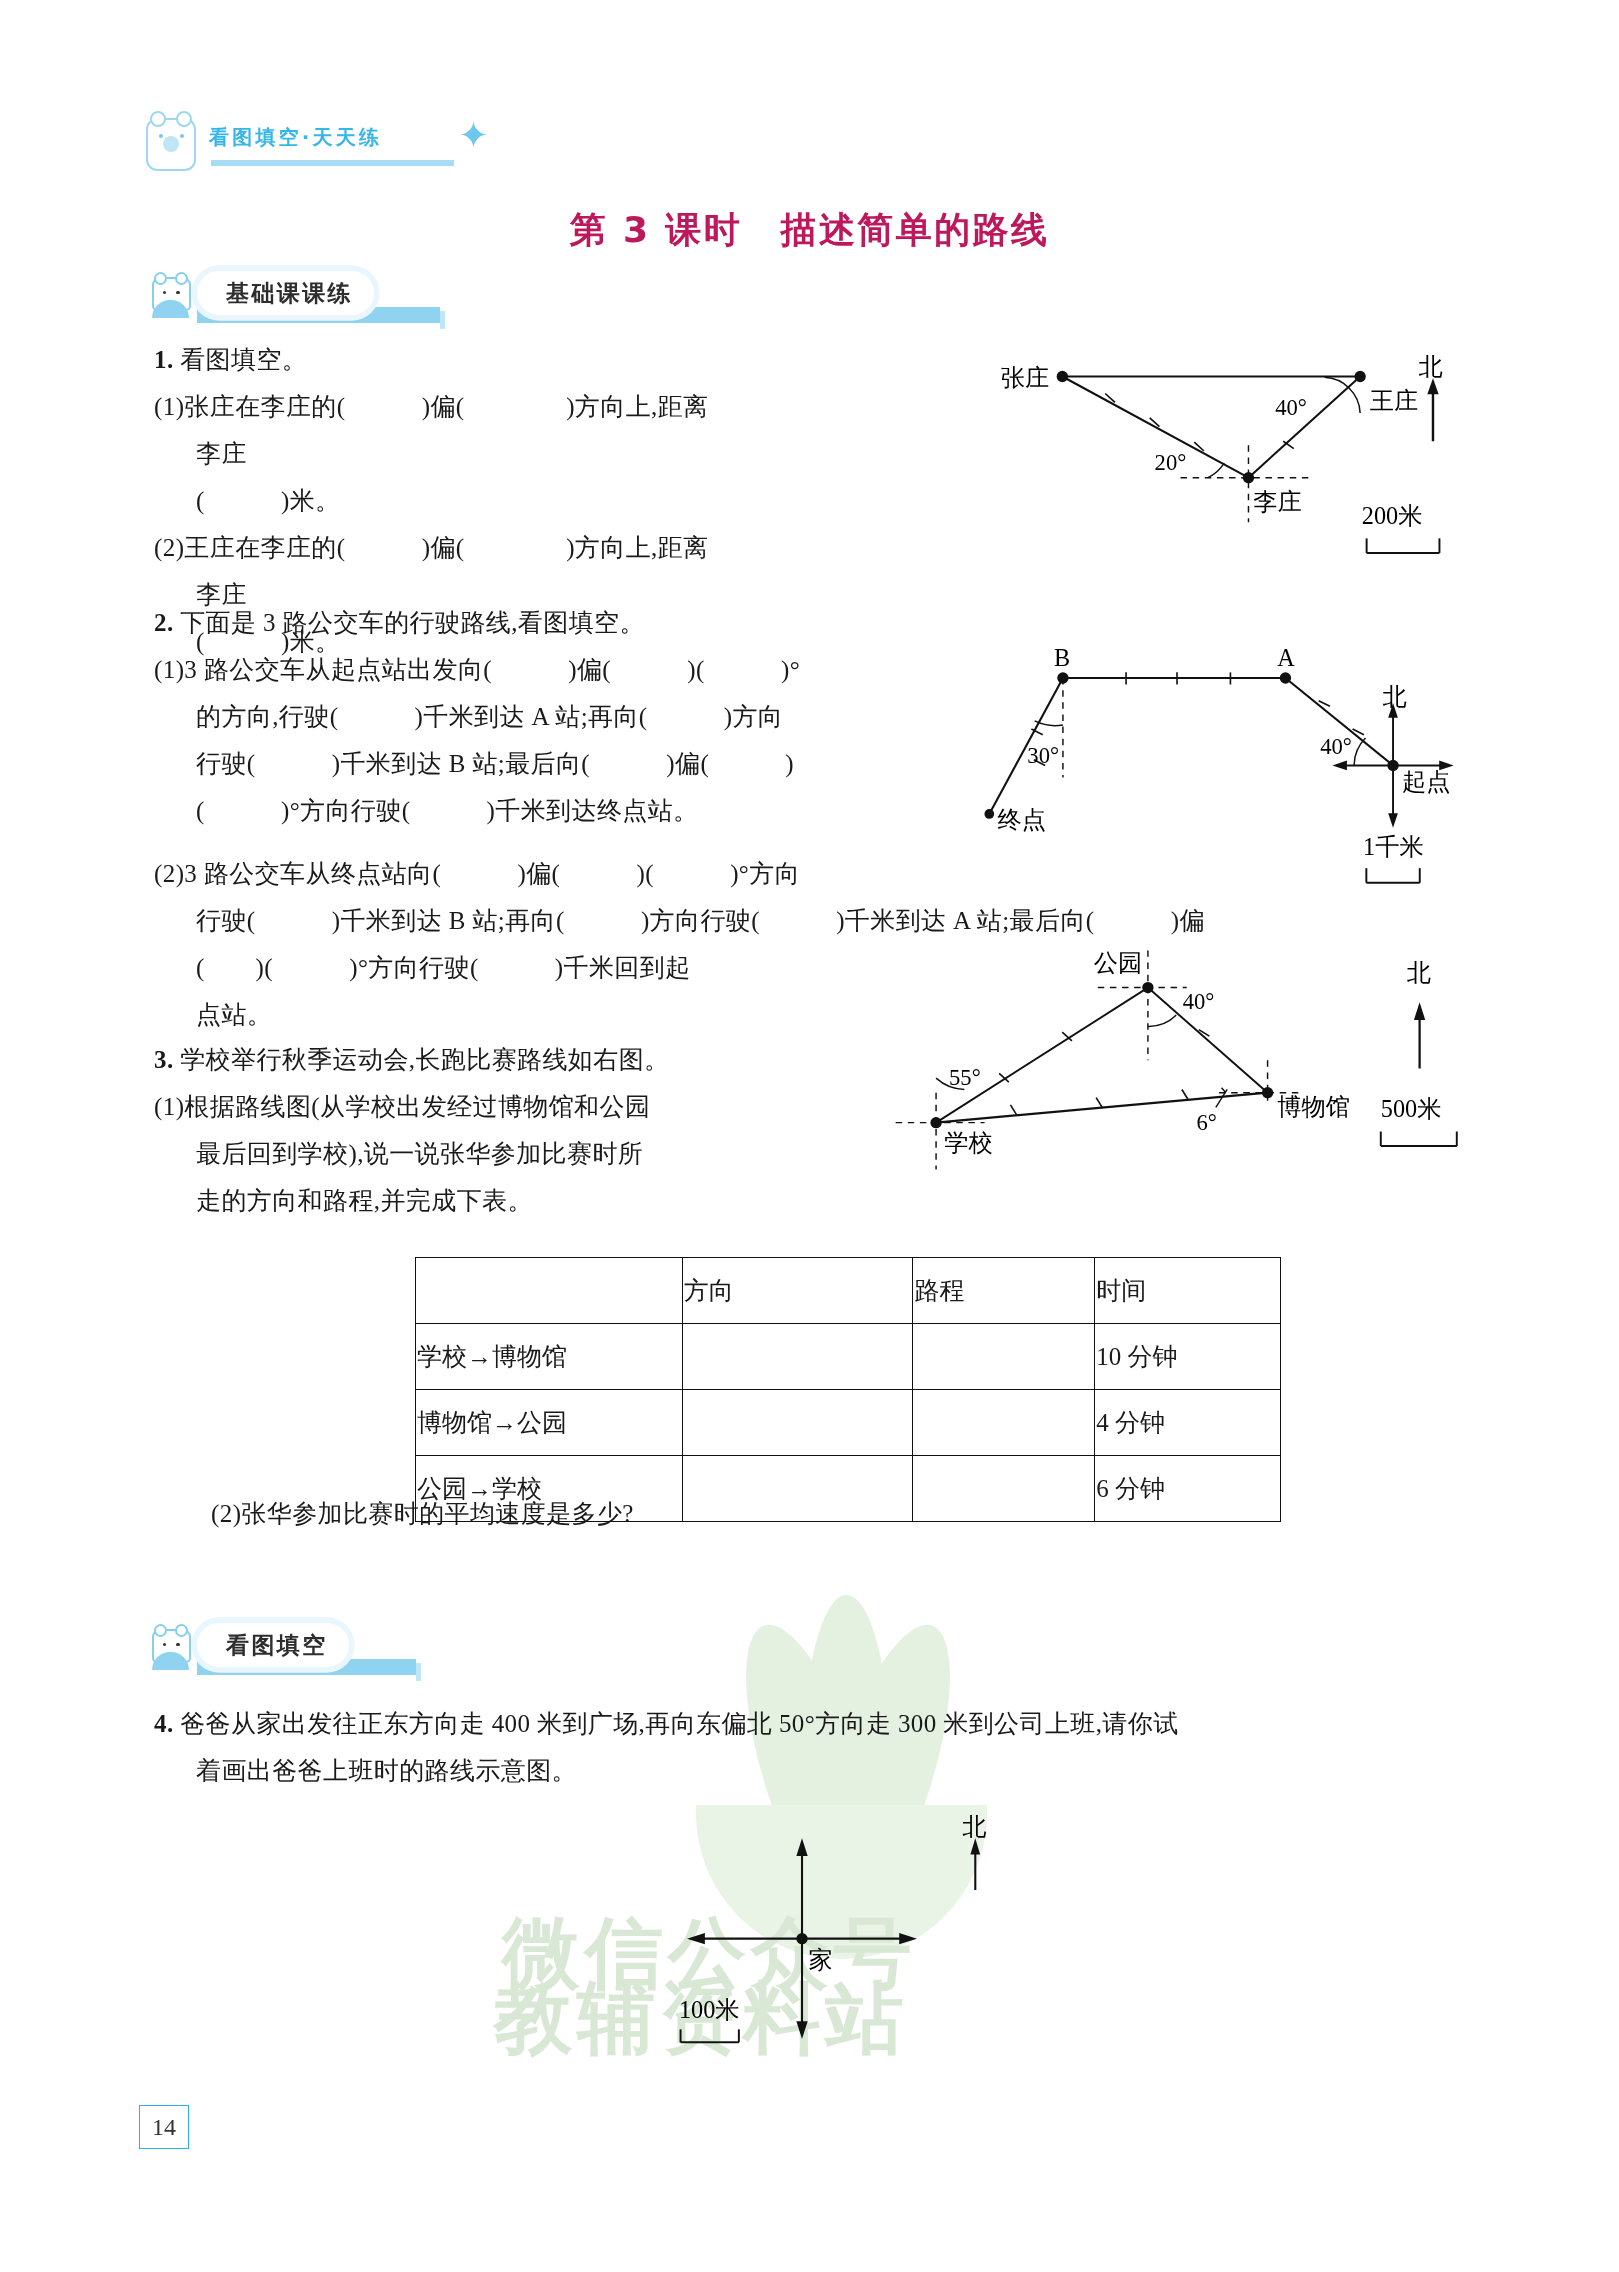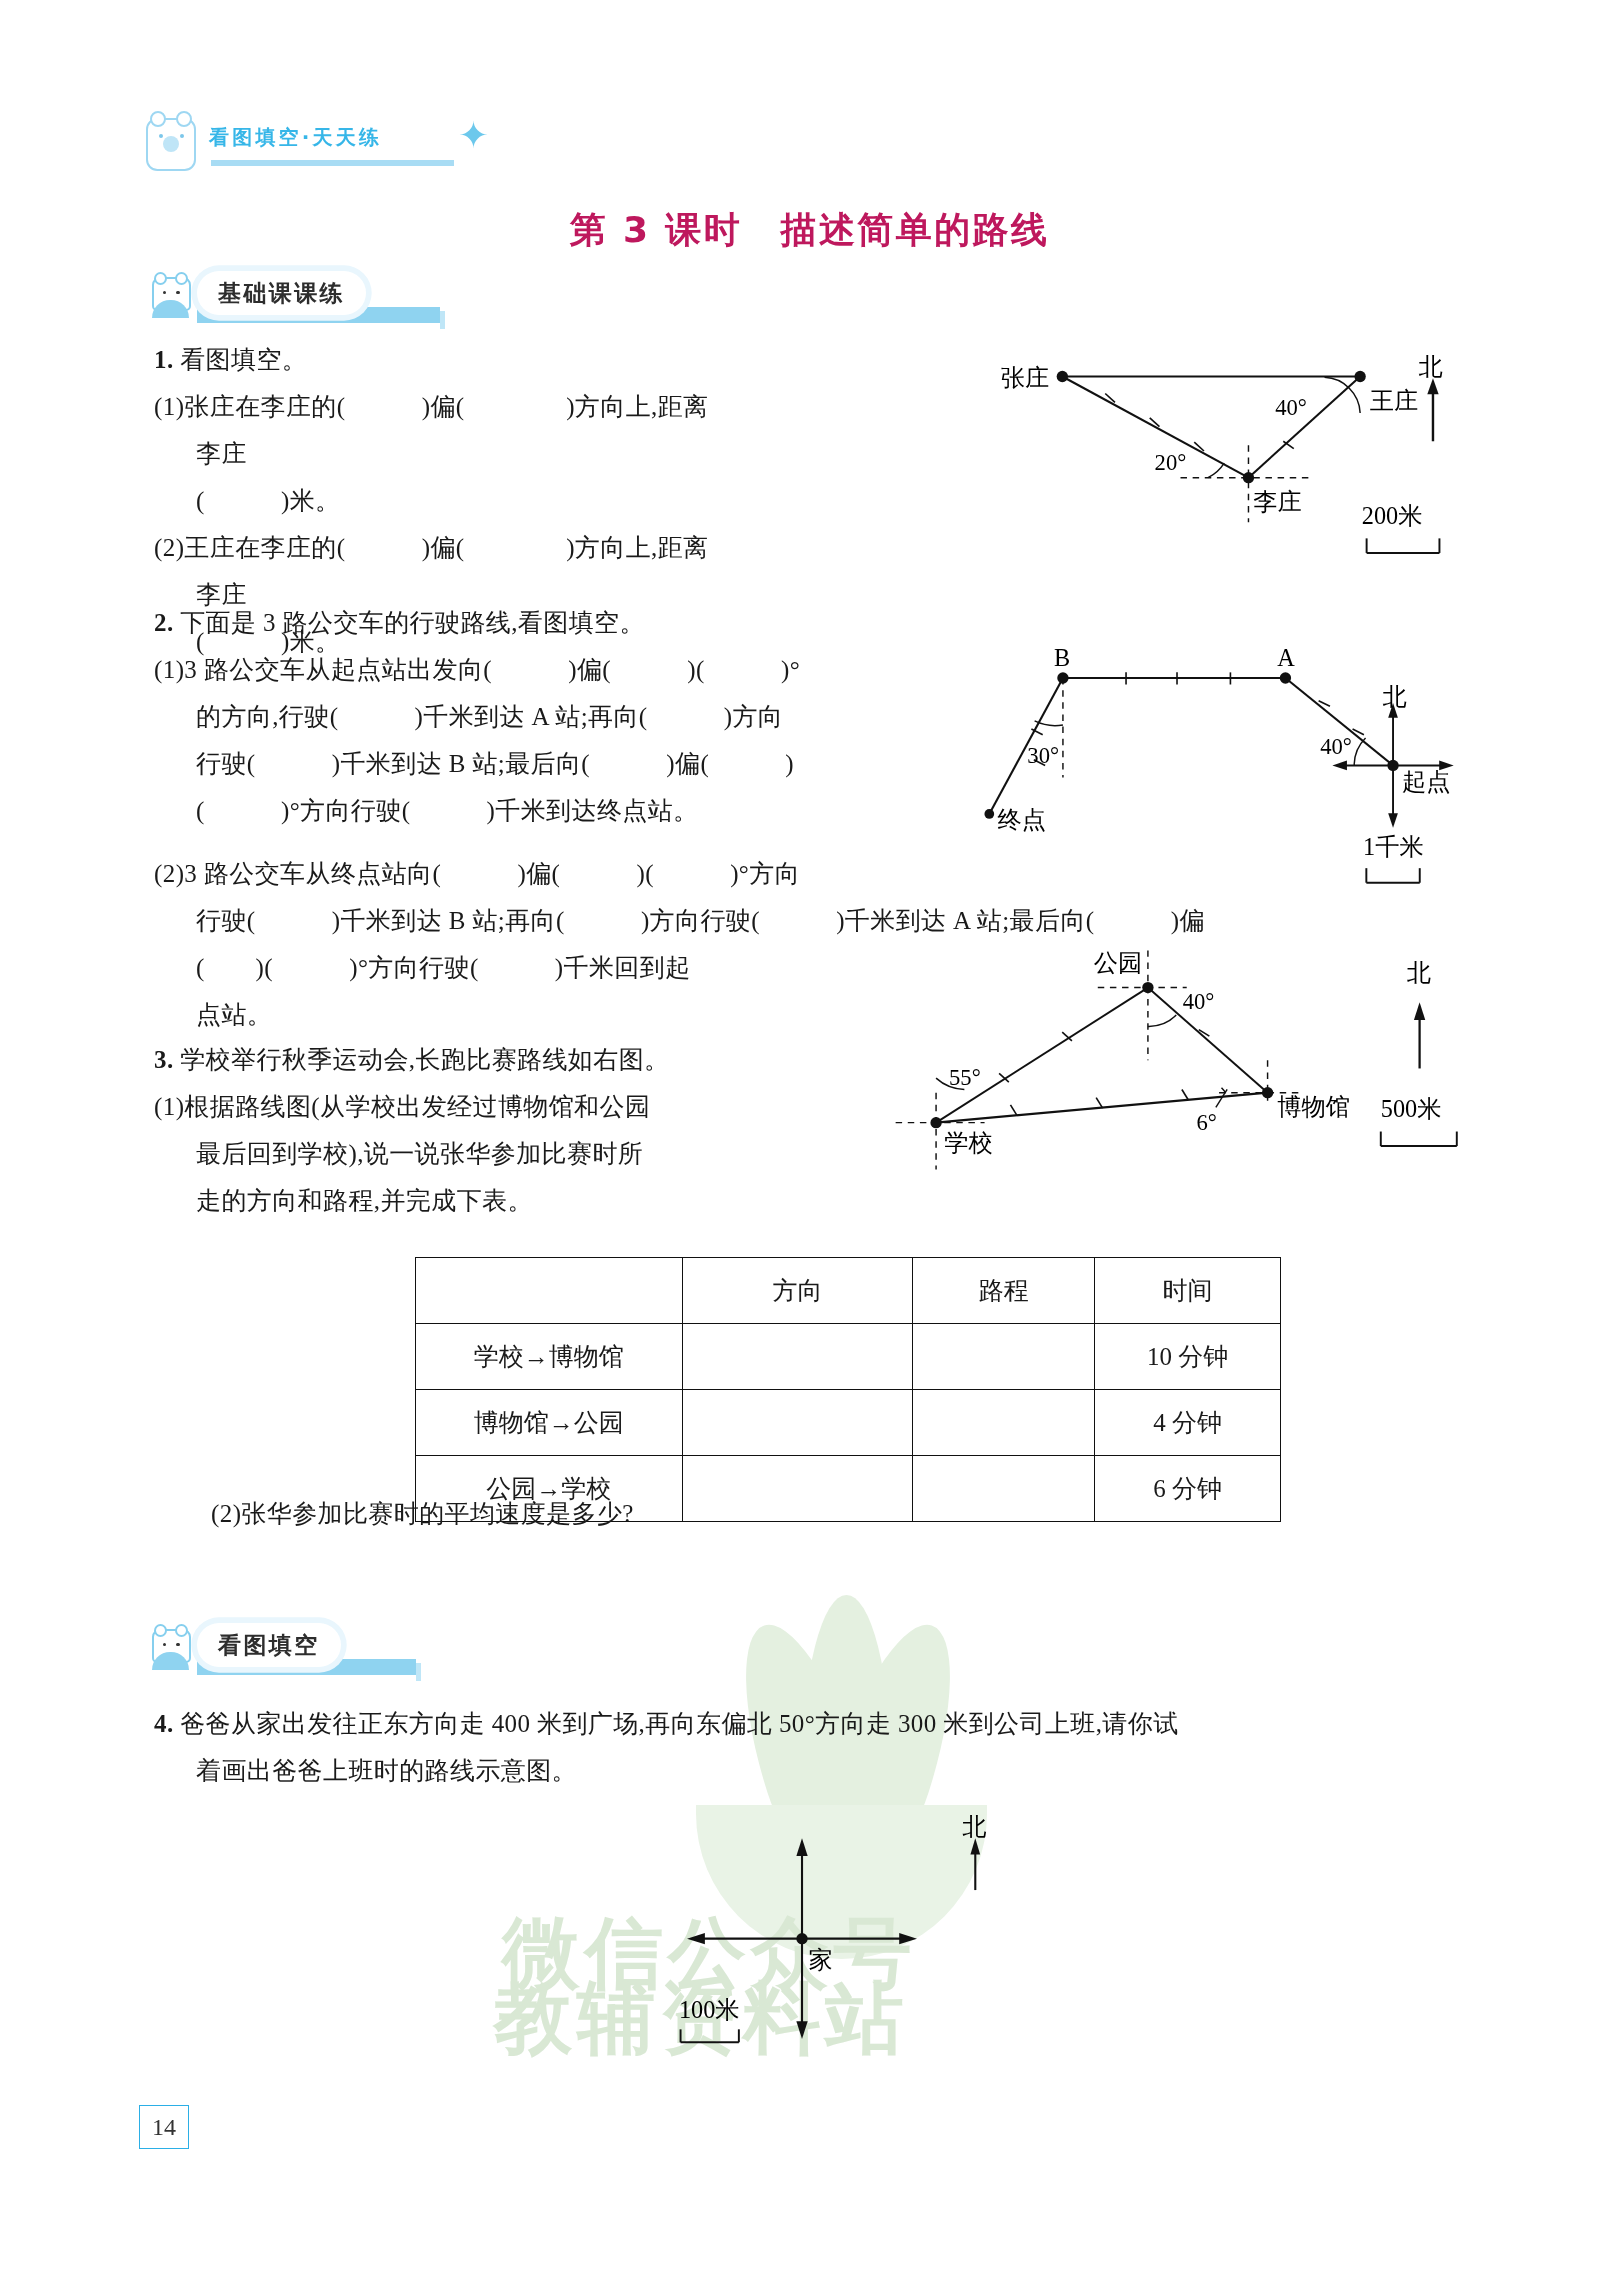--- a/index.html
+++ b/index.html
@@ -85,21 +85,21 @@
   .sb-eye.l { left:9px; } .sb-eye.r { right:9px; }
   .sb-body { position:absolute; left:2.4px; bottom:0; width:37px; height:18px; background:#8fd3f0; border-radius:18px 18px 0 0; }
   .sb-cloud {
     position:absolute; left:47px; top:0; height:44px; padding:0 21px;
     background:#ffffff; border-radius:23px;
     box-shadow:0 0 0 5.7px #e9f6fd;
     display:flex; align-items:center;
   }
   .sb-label {
     font-family:"DejaVu Sans","Liberation Sans",sans-serif;
-    font-size:23px; font-weight:bold; color:#2d2d2d; letter-spacing:2.4px;
+    font-size:23px; font-weight:bold; color:#2d2d2d; letter-spacing:2.4px;margin-left:8px;
   }
   .sb-bar { position:absolute; left:47px; top:36px; height:16px; background:#8fd3f0; }
   .sb-bar-shadow { position:absolute; top:40px; height:18px; width:4.9px; background:#bfe6f7; }
 
   #badge-basic { left:150px; top:271px; width:291px; }
   #badge-basic .sb-bar { width:243px; }
   #badge-basic .sb-bar-shadow { left:290px; }
   #badge-advanced { left:150px; top:1623px; width:267px; }
   #badge-advanced .sb-bar { width:219px; }
   #badge-advanced .sb-bar-shadow { left:266px; }
@@ -128,21 +128,21 @@
   #fig4 { left:640px; top:1801px; }
 
   
   #route-table {
     position:absolute; left:415px; top:1257px;
     border-collapse:collapse; width:866px;
   }
   #route-table th, #route-table td {
     border:1.6px solid #111;
     height:66px;
-    text-align:center;
+    text-align:left;
     font-size:25px;
     font-weight:normal;
     font-family:"Liberation Serif","DejaVu Serif",serif;
   }
   #route-table .col-label { width:267px; }
   #route-table .col-dir { width:231px; }
   #route-table .col-dist { width:182px; }
   #route-table .col-time { width:186px; }
 
   

